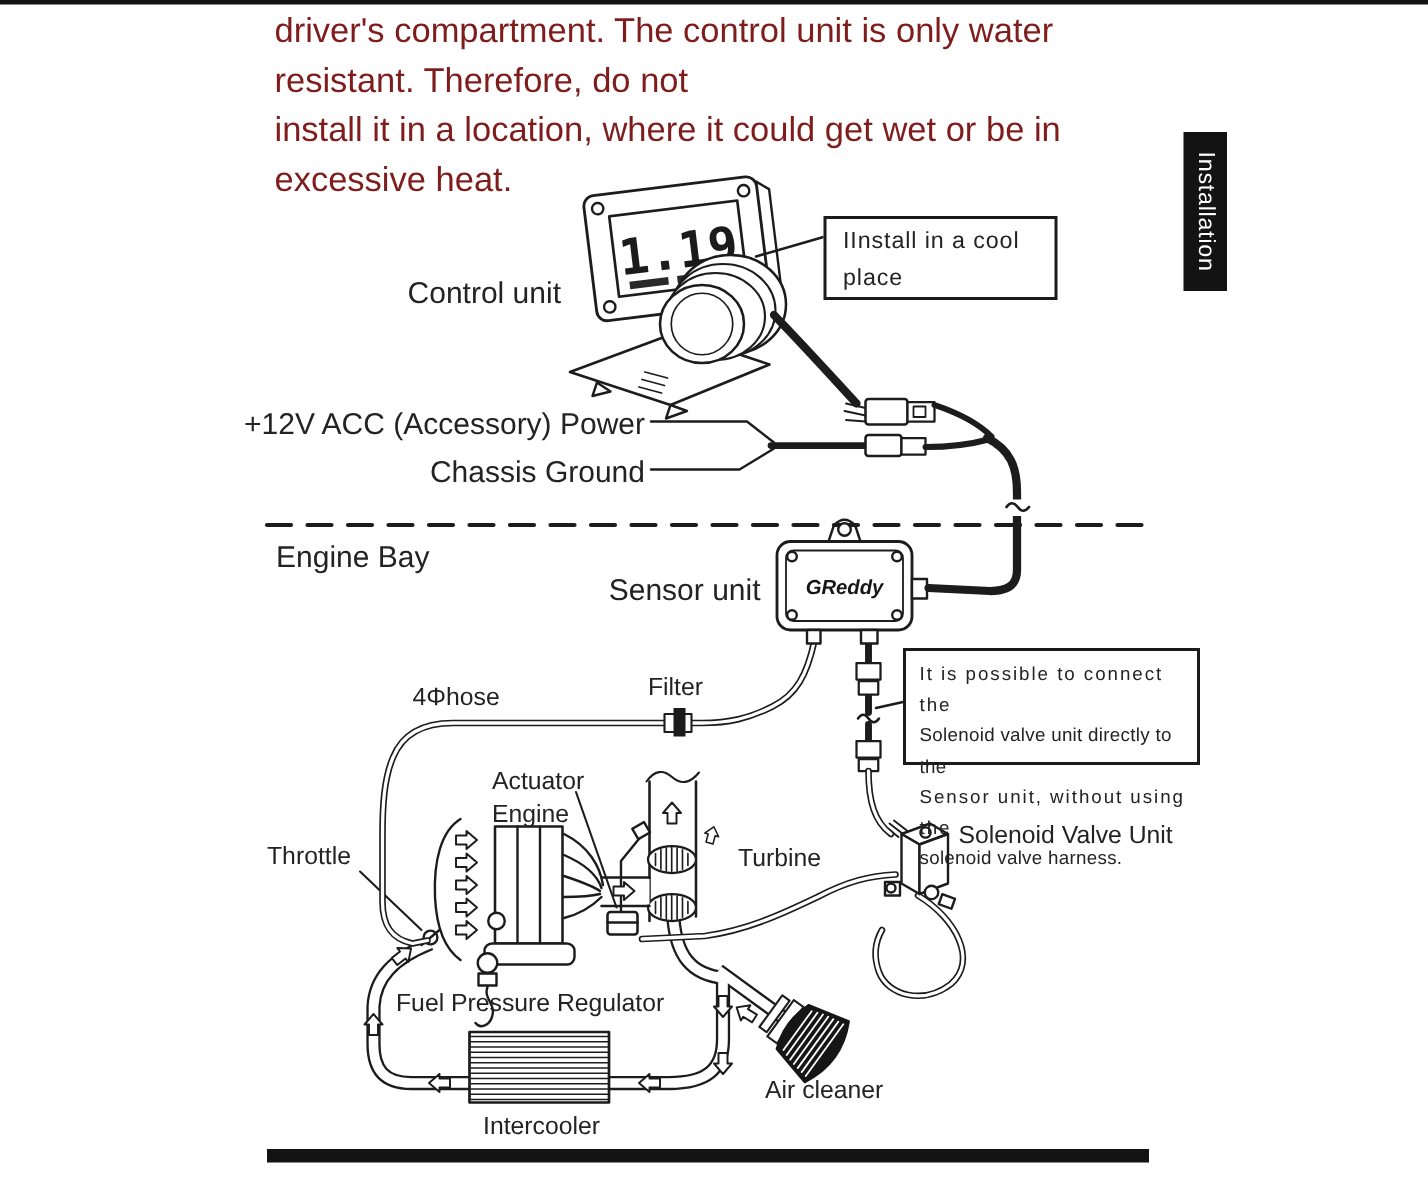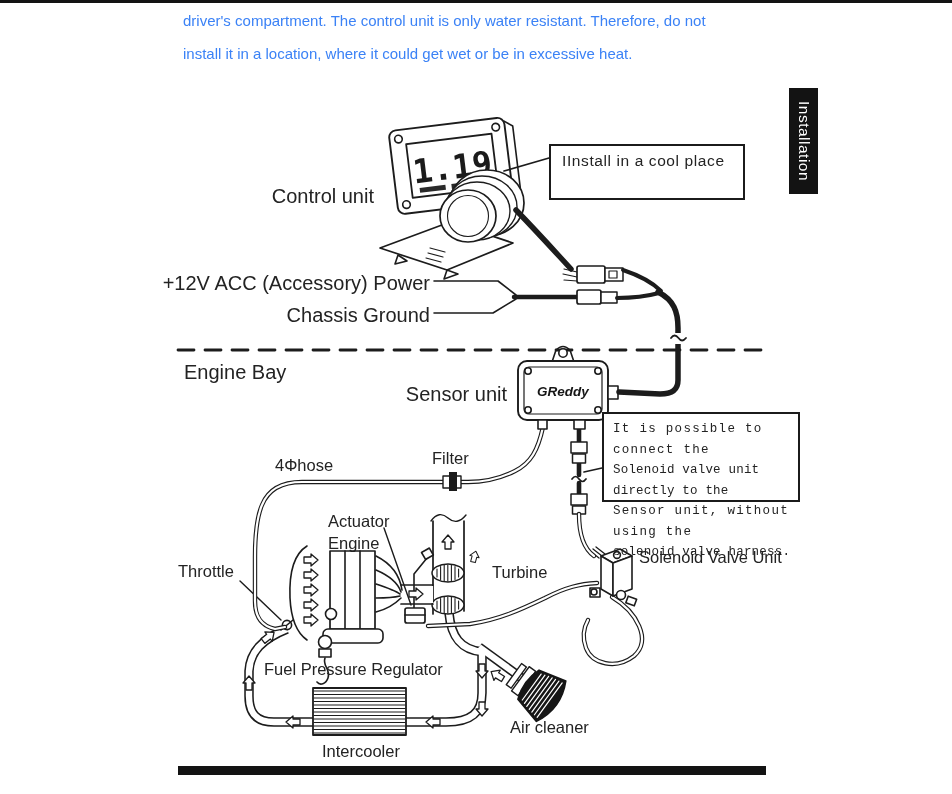--- a/index.html
+++ b/index.html
@@ -1,28 +1,28 @@
 <!DOCTYPE html>
 <html><head>
 <meta charset="utf-8">
 <style>
   html,body{margin:0;padding:0;background:#fff;}
   .page{position:relative;width:952px;height:794px;background:#fff;overflow:hidden;
         font-family:"Liberation Sans",sans-serif;color:#232323;}
-  .intro{position:absolute;left:183px;top:4px;width:585px;font-size:15px;line-height:33px;color:#3b82f6;}
+  .intro{position:absolute;left:183px;top:4px;width:585px;font-size:23px;line-height:33px;color:#7f1d1d;}
   .side-tab{position:absolute;left:789px;top:88px;width:29px;height:106px;background:#131313;color:#fff;
         writing-mode:vertical-rl;display:flex;align-items:center;justify-content:center;
         font-size:15.5px;letter-spacing:.5px;}
   .lbl{position:absolute;white-space:nowrap;font-size:16.5px;color:#232323;}
   .lbl.big{font-size:20px;}
   .callout{position:absolute;border:2.2px solid #1b1b1b;background:#fff;box-sizing:border-box;}
-  .callout-cool{left:549px;top:144px;width:196px;height:56px;padding:2px 0 0 11px;
+  .callout-cool{left:549px;top:144px;width:156px;height:56px;padding:2px 0 0 11px;
         font-size:15.5px;line-height:25px;letter-spacing:.6px;}
-  .callout-sol{left:602px;top:412px;width:198px;height:90px;padding:5px 0 0 9px;
-        font-size:12.5px;line-height:20.5px;font-family:Liberation Mono, monospace;}
+  .callout-sol{left:602px;top:432px;width:198px;height:78px;padding:5px 0 0 9px;
+        font-size:12.5px;line-height:20.5px;}
   .callout-sol .sp{letter-spacing:1.3px;}
   .callout-sol .n{letter-spacing:.2px;}
   svg{position:absolute;left:0;top:0;}
   .r{text-align:right;}
 </style>
 </head>
 <body>
 
 <div class="page">
 

